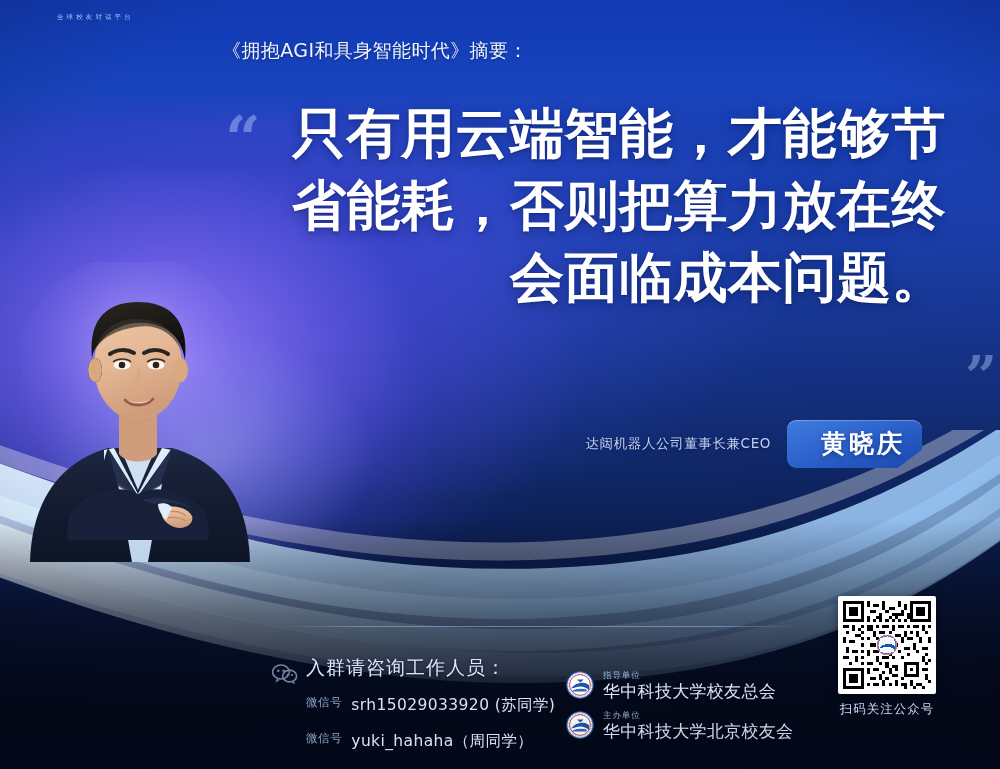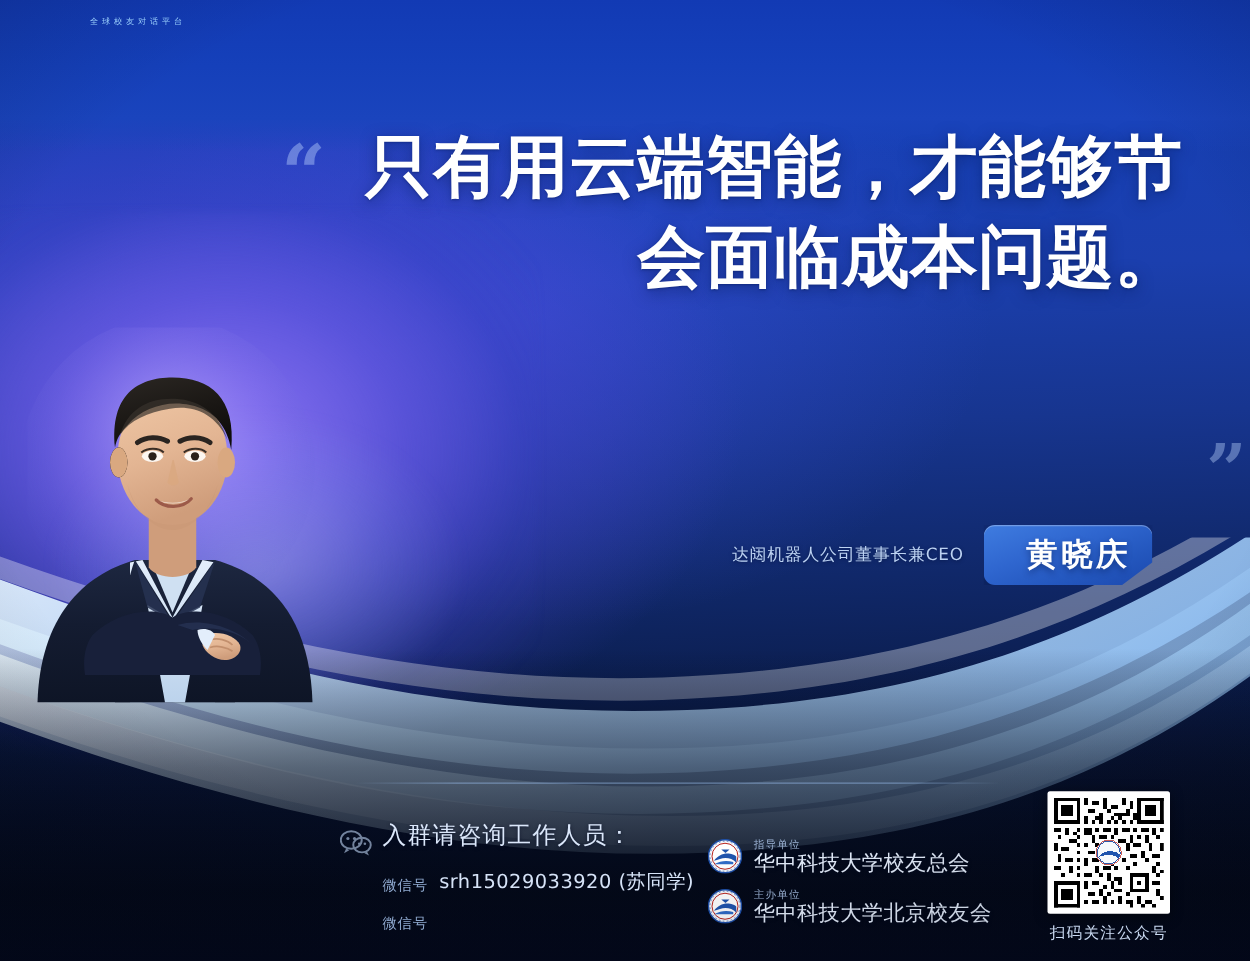--- a/index.html
+++ b/index.html
@@ -46,21 +46,21 @@
   .vign{
     position:absolute; inset:0; pointer-events:none;
     background:radial-gradient(ellipse 900px 620px at 50% 42%, rgba(0,0,0,0) 58%, rgba(2,6,20,.34) 100%);
   }
 
   
   .waves{ position:absolute; left:0; top:430px; width:1000px; height:260px; }
 
   
   .header{ position:absolute; left:0; top:0; width:100%; height:96px; z-index:9; }
-  .logo-wrap{ position:absolute; left:24px; top:12px; width:196px; height:66px; }
+  .logo-wrap{ position:absolute; left:9px; top:12px; width:196px; height:66px; }
   .logo-tag{
     position:absolute; left:48px; top:1px;
     font-size:6.5px; letter-spacing:3.1px; color:#9fd4ff;
     font-family:"DejaVu Sans",sans-serif; opacity:.95;
   }
   .logo-main{
     position:absolute; left:0; top:9px;
     font-size:44px; font-weight:bold; letter-spacing:1px; line-height:1;
     font-family:"DejaVu Sans",sans-serif;
     background:linear-gradient(180deg,#ffffff 0%,#eaf4ff 32%,#a9d4fb 62%,#63a9ef 100%);
@@ -126,42 +126,42 @@
     background:linear-gradient(90deg,rgba(150,190,245,0),rgba(160,198,248,.48) 16%,rgba(160,198,248,.48) 84%,rgba(150,190,245,0));
   }
   .wx-icon{ position:absolute; left:256px; top:44px; width:26px; height:22px; opacity:.62; }
   .join-title{
     position:absolute; left:290px; top:36px;
     font-size:19px; color:#dbe7fa; letter-spacing:1px;
     font-family:"DejaVu Sans",sans-serif;
     text-shadow:0 1px 3px rgba(0,10,35,.7);
   }
   .contact{
-    position:absolute; left:290px; display:flex; align-items:flex-end; gap:9px;
+    position:absolute; left:290px; display:flex; align-items:flex-start; gap:9px;
     font-family:"DejaVu Sans",sans-serif; white-space:nowrap;
   }
   .contact.c1{ top:76px; } .contact.c2{ top:112px; }
   .c-lab{ font-size:11.5px; color:#8fa9cf; letter-spacing:.6px; }
   .c-val{ font-size:15.5px; color:#d6e3f7; letter-spacing:.4px; }
 
   .org{ position:absolute; left:566px; display:flex; align-items:center; gap:9px; }
   .org.o1{ top:670px; } .org.o2{ top:710px; }
   .org-seal{ width:28px; height:28px; flex:0 0 28px; }
   .org-txt{ display:flex; flex-direction:column; gap:0; }
   .org-kind{
     font-size:8.5px; color:#9db4d6; letter-spacing:.9px;
     font-family:"DejaVu Sans",sans-serif; margin-bottom:1px;
   }
   .org-name{
     font-size:17px; color:#e4edfb; letter-spacing:.3px; line-height:1.05;
     font-family:"DejaVu Sans",sans-serif;
     text-shadow:0 1px 3px rgba(0,10,35,.6);
   }
 
-  .qr-wrap{ position:absolute; left:838px; top:633px; width:98px; z-index:11; }
+  .qr-wrap{ position:absolute; left:838px; top:596px; width:98px; z-index:11; }
   .qr-box{
     width:98px; height:98px; background:#fff; padding:5px; border-radius:2px;
     box-shadow:0 2px 10px rgba(0,0,0,.4);
   }
   .qr-cap{
     margin-top:7px; text-align:center;
     font-size:12.5px; color:#c9d9f1; letter-spacing:1px;
     font-family:"DejaVu Sans",sans-serif;
   }
 </style>
@@ -294,26 +294,28 @@
       <path d="M-20 8 C160 74 340 118 530 112 C710 106 860 62 1010 -34 L1010 -16 C860 80 710 124 530 130 C340 136 160 92 -20 26 Z" fill="#ffffff" opacity=".34"></path>
     </svg>
   </div>
 
   <div class="bottom-dark"></div>
 
   <div class="header">
     <div class="logo-wrap">
       <div class="logo-tag">全球校友对话平台</div>
     </div>
+    <div class="hdr-title">《拥抱AGI和具身智能时代》摘要：</div>
   </div>
 
   <div class="quote-block">
     <div class="qmark-open">“</div>
     <div class="quote-lines">
       <span class="ln">只有用云端智能，才能够节</span>
+      <span class="ln">省能耗，否则把算力放在终</span>
       <span class="ln">会面临成本问题。</span>
     </div>
     <div class="qmark-close">”</div>
   </div>
 
   <div class="attrib">
     <div class="attrib-role">达闼机器人公司董事长兼CEO</div>
     <div class="name-badge">黄晓庆</div>
   </div>
 
@@ -334,20 +336,21 @@
     </div>
 
     <div class="join-title">入群请咨询工作人员：</div>
 
     <div class="contact c1">
       <span class="c-lab">微信号</span>
       <span class="c-val">srh15029033920 (苏同学)</span>
     </div>
     <div class="contact c2">
       <span class="c-lab">微信号</span>
+      <span class="c-val">yuki_hahaha（周同学）</span>
     </div>
   </div>
 
   <div class="org o1">
     <div class="org-seal">
       <svg width="28" height="28" viewBox="0 0 28 28">
         <circle cx="14" cy="14" r="13.2" fill="#f4f7fb" stroke="#1e4fa8" stroke-width="1.1"></circle>
         <circle cx="14" cy="14" r="10.4" fill="#ffffff" stroke="#b9261f" stroke-width=".8"></circle>
         <path d="M5.2 17.5 C8 13.6 12.4 11.4 17 11.8 C20 12 22.2 13.2 23 14.2 L23 19 C19.6 15.6 14.6 14.6 10 16.2 C8.2 16.8 6.6 17.2 5.2 17.5 Z" fill="#1f54ad"></path>
         <path d="M6 20 C10 17.6 15.6 17 20.6 18.6 L20.6 20.4 L6 20.4 Z" fill="#2f6bc6"></path>

